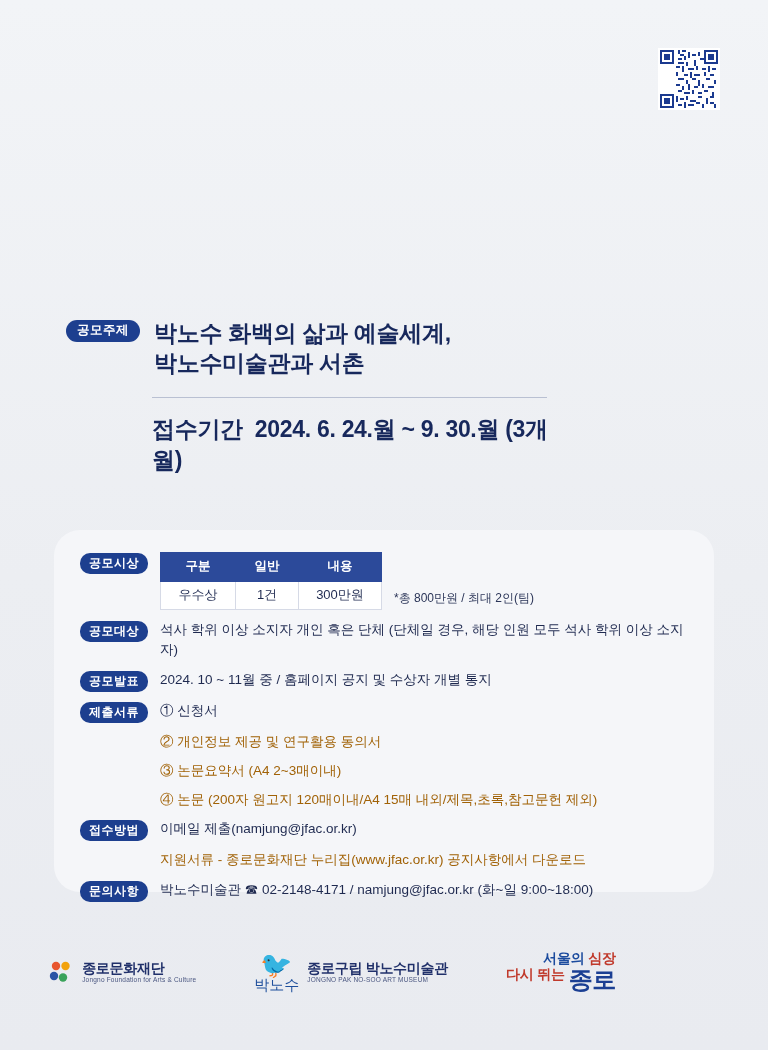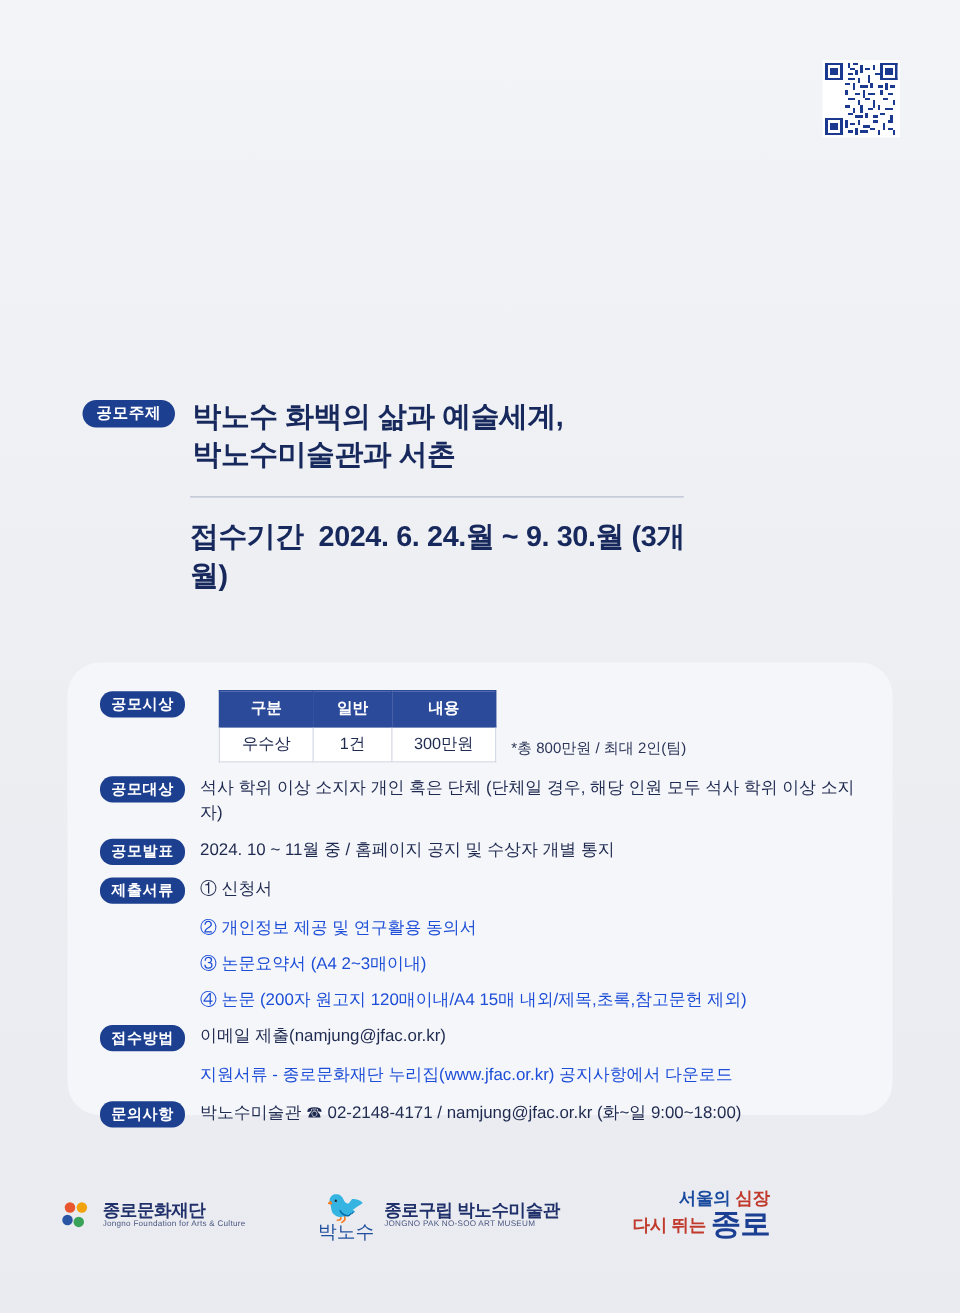--- a/index.html
+++ b/index.html
@@ -150,21 +150,21 @@
     border-radius: 10px;
   }
   .row .body {
     font-size: 13.5px;
     color: #1f2a50;
     line-height: 1.5;
     padding-left: 10px;
   }
 
   
-  .prize-row { margin-bottom: 10px; gap: 15px; }
+  .prize-row { margin-bottom: 10px; }
   .prize-wrap {
     display: flex;
     align-items: flex-end;
     padding-left: 10px;
   }
   table.prize {
     border-collapse: collapse;
     font-size: 13px;
     color: #1f2a50;
     background: #ffffff;
@@ -189,21 +189,21 @@
   .prize-note {
     font-size: 12px;
     color: #2b3558;
     margin-left: 12px;
     padding-bottom: 3px;
     white-space: nowrap;
   }
 
   .sub-line {
     font-size: 13.5px;
-    color: #1d4ed8;
+    color: #a16207;
     line-height: 1.5;
     padding-left: 10px;
     margin-left: 72px;
     margin-bottom: 9px;
   }
   .link { color: #1f2a50; }
 
   
   .footer {
     position: absolute;
@@ -456,20 +456,20 @@
         <div class="logo-txt-main">종로구립 박노수미술관</div>
         <div class="logo-txt-sub">JONGNO PAK NO-SOO ART MUSEUM</div>
       </div>
     </div>
 
     <div class="logo-jongno-brand">
       <div class="jb-small">
         <span class="blue">서울의</span>
         <span>심장</span>
       </div>
-      <div style="display:flex;align-items:center;justify-content:flex-end;gap:4px;">
+      <div style="display:flex;justify-content:flex-end;gap:4px;">
         <span class="jb-small blue">다시 뛰는</span>
         <span class="jb-big">종로</span>
       </div>
     </div>
 
   </div>
 </div>
 
 </body></html>

